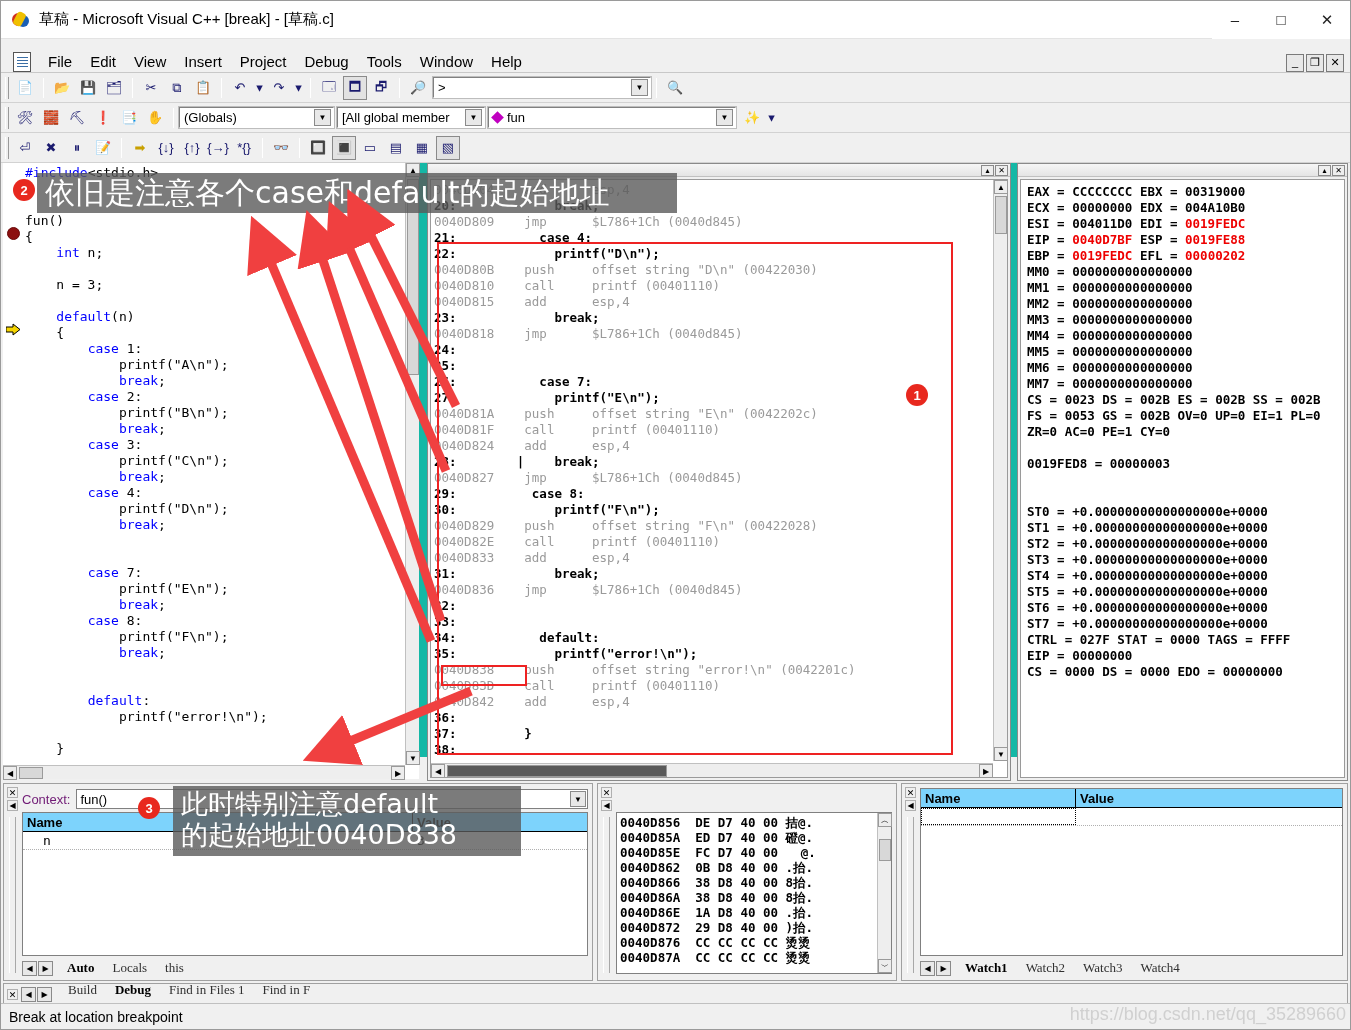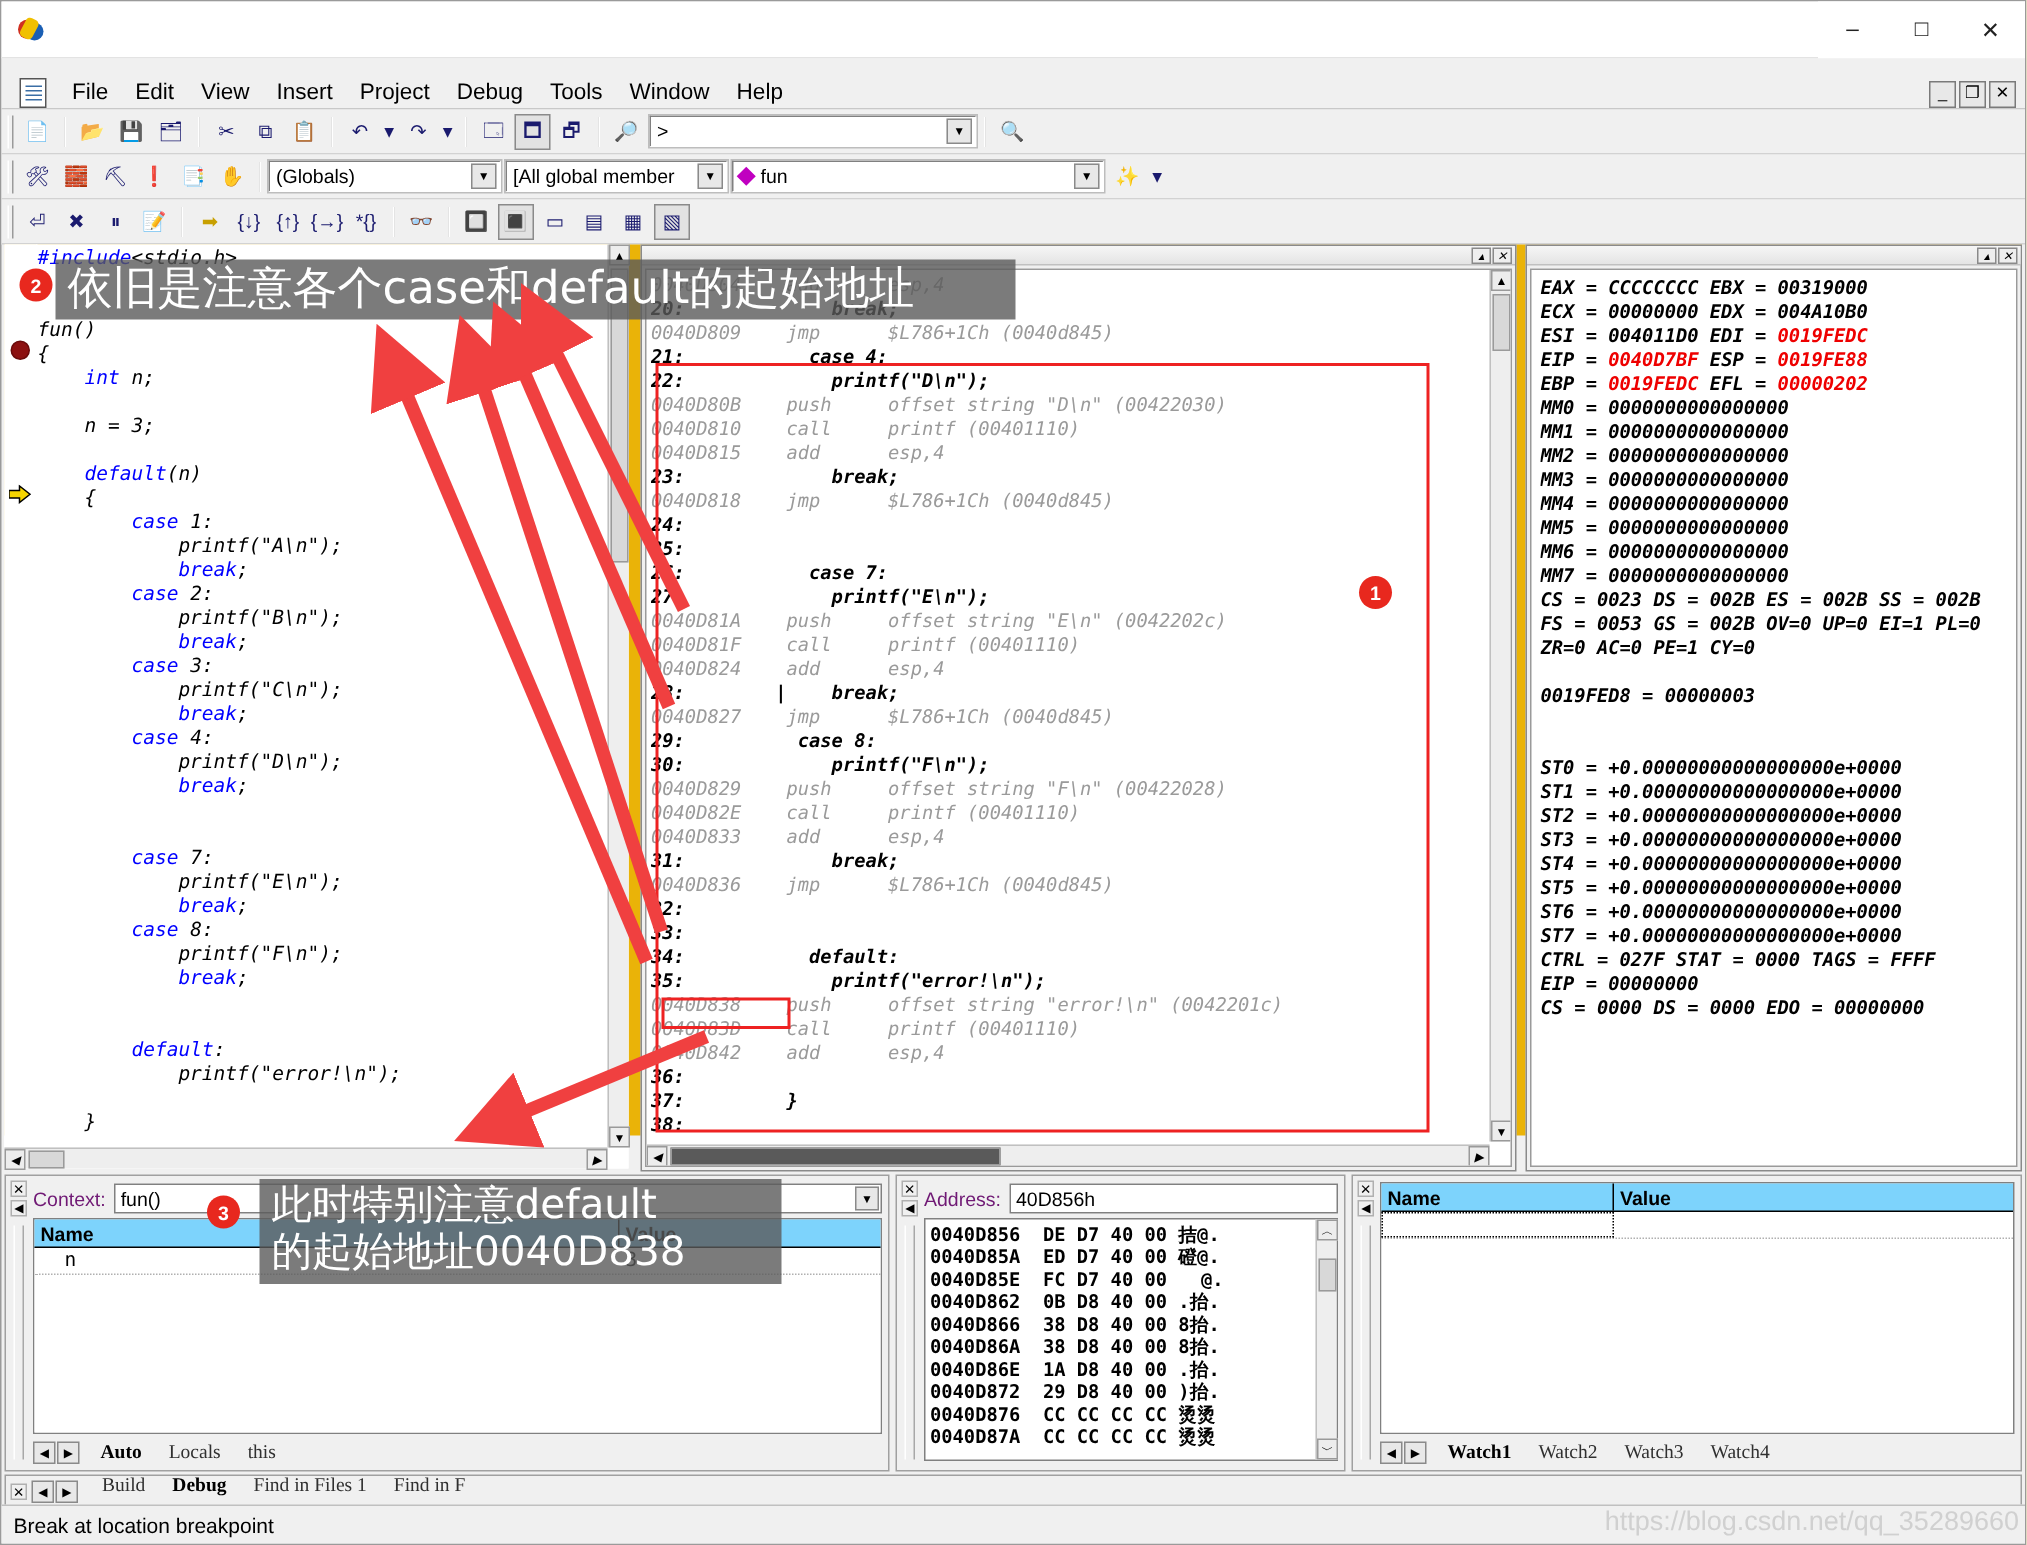--- a/index.html
+++ b/index.html
@@ -86,22 +86,21 @@
     background: #e8e8e8; border: 1px solid #8a8a8a;
     display:flex; align-items:center; justify-content:center; font-size: 8px; color:#000;
   }
   .combo .txt { padding-right: 22px; white-space: nowrap; overflow: hidden; }
   .dot-icon { width:9px; height:9px; background:#c000c0; transform: rotate(45deg);
               margin-right:5px; flex:0 0 auto;}
 
   
   .mdi {
     position: absolute; left: 2px; top: 162px; width: 1345px; height: 594px;
-    background: #eab308;
-    font-style: italic;
+    background: #14b8a6;
   }
 
   
   .childwin { position: absolute; background: #f0f0f0; border: 1px solid #8a8a8a; }
   .childwin .cw-title {
     height: 13px; display:flex; align-items:center; justify-content:flex-end;
     background: linear-gradient(#f6f6f6,#e4e4e4);
     border-bottom: 1px solid #c0c0c0; padding-right:2px;
   }
   .cw-btn { width: 13px; height: 11px; border: 1px solid #8a8a8a; background:#eee;
@@ -235,20 +234,21 @@
 <body>
 
 <div id="app">
 
   <div class="titlebar">
     <div class="app-icon">
       <div class="c1"></div>
         <div class="c2"></div>
         <div class="c3"></div>
     </div>
+    <div class="title-text">草稿 - Microsoft Visual C++ [break] - [草稿.c]</div>
     <div class="win-btns">
       <div class="win-btn">–</div>
       <div class="win-btn">□</div>
       <div class="win-btn">✕</div>
     </div>
   </div>
 
   <div class="menubar">
     <div class="menu-doc-icon"></div>
     <div class="menu-item">File</div>
@@ -544,26 +544,20 @@
         </div>
       </div>
     </div>
 
     <div class="dockpane" style="left:594px; width:300px;">
       <div class="dock-grip">
         <div class="dock-x">✕</div>
         <div class="dock-pin">◀</div>
         <div class="dock-rail"></div>
       </div>
-      <div class="mem-row">
-        <span class="ctx-label">Address:</span>
-        <span class="ctx-field" style="flex:1">
-          <span>40D856h</span>
-        </span>
-      </div>
       <div class="mem-body">
         <div class="mem-code">0040D856  DE D7 40 00 <span>拮@.</span>
 0040D85A  ED D7 40 00 <span>磴@.</span>
 0040D85E  FC D7 40 00 <span>  @.</span>
 0040D862  0B D8 40 00 <span>.抬.</span>
 0040D866  38 D8 40 00 <span>8抬.</span>
 0040D86A  38 D8 40 00 <span>8抬.</span>
 0040D86E  1A D8 40 00 <span>.抬.</span>
 0040D872  29 D8 40 00 <span>)抬.</span>
 0040D876  CC CC CC CC <span>烫烫</span>

